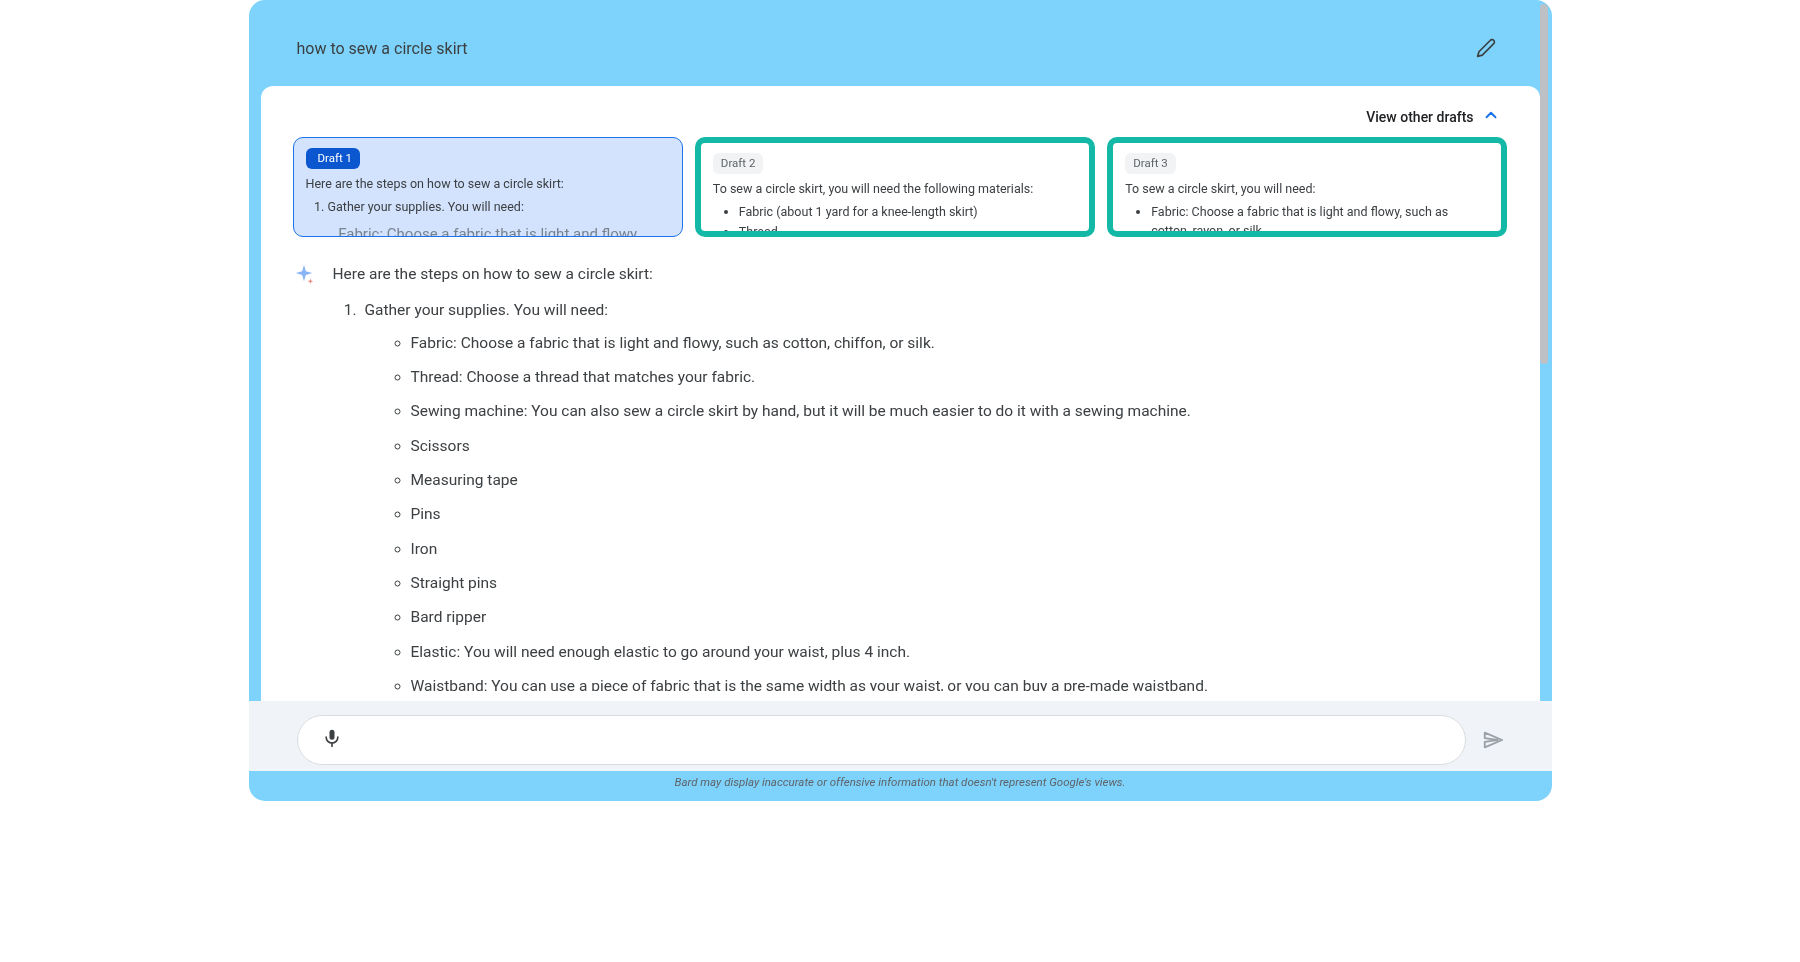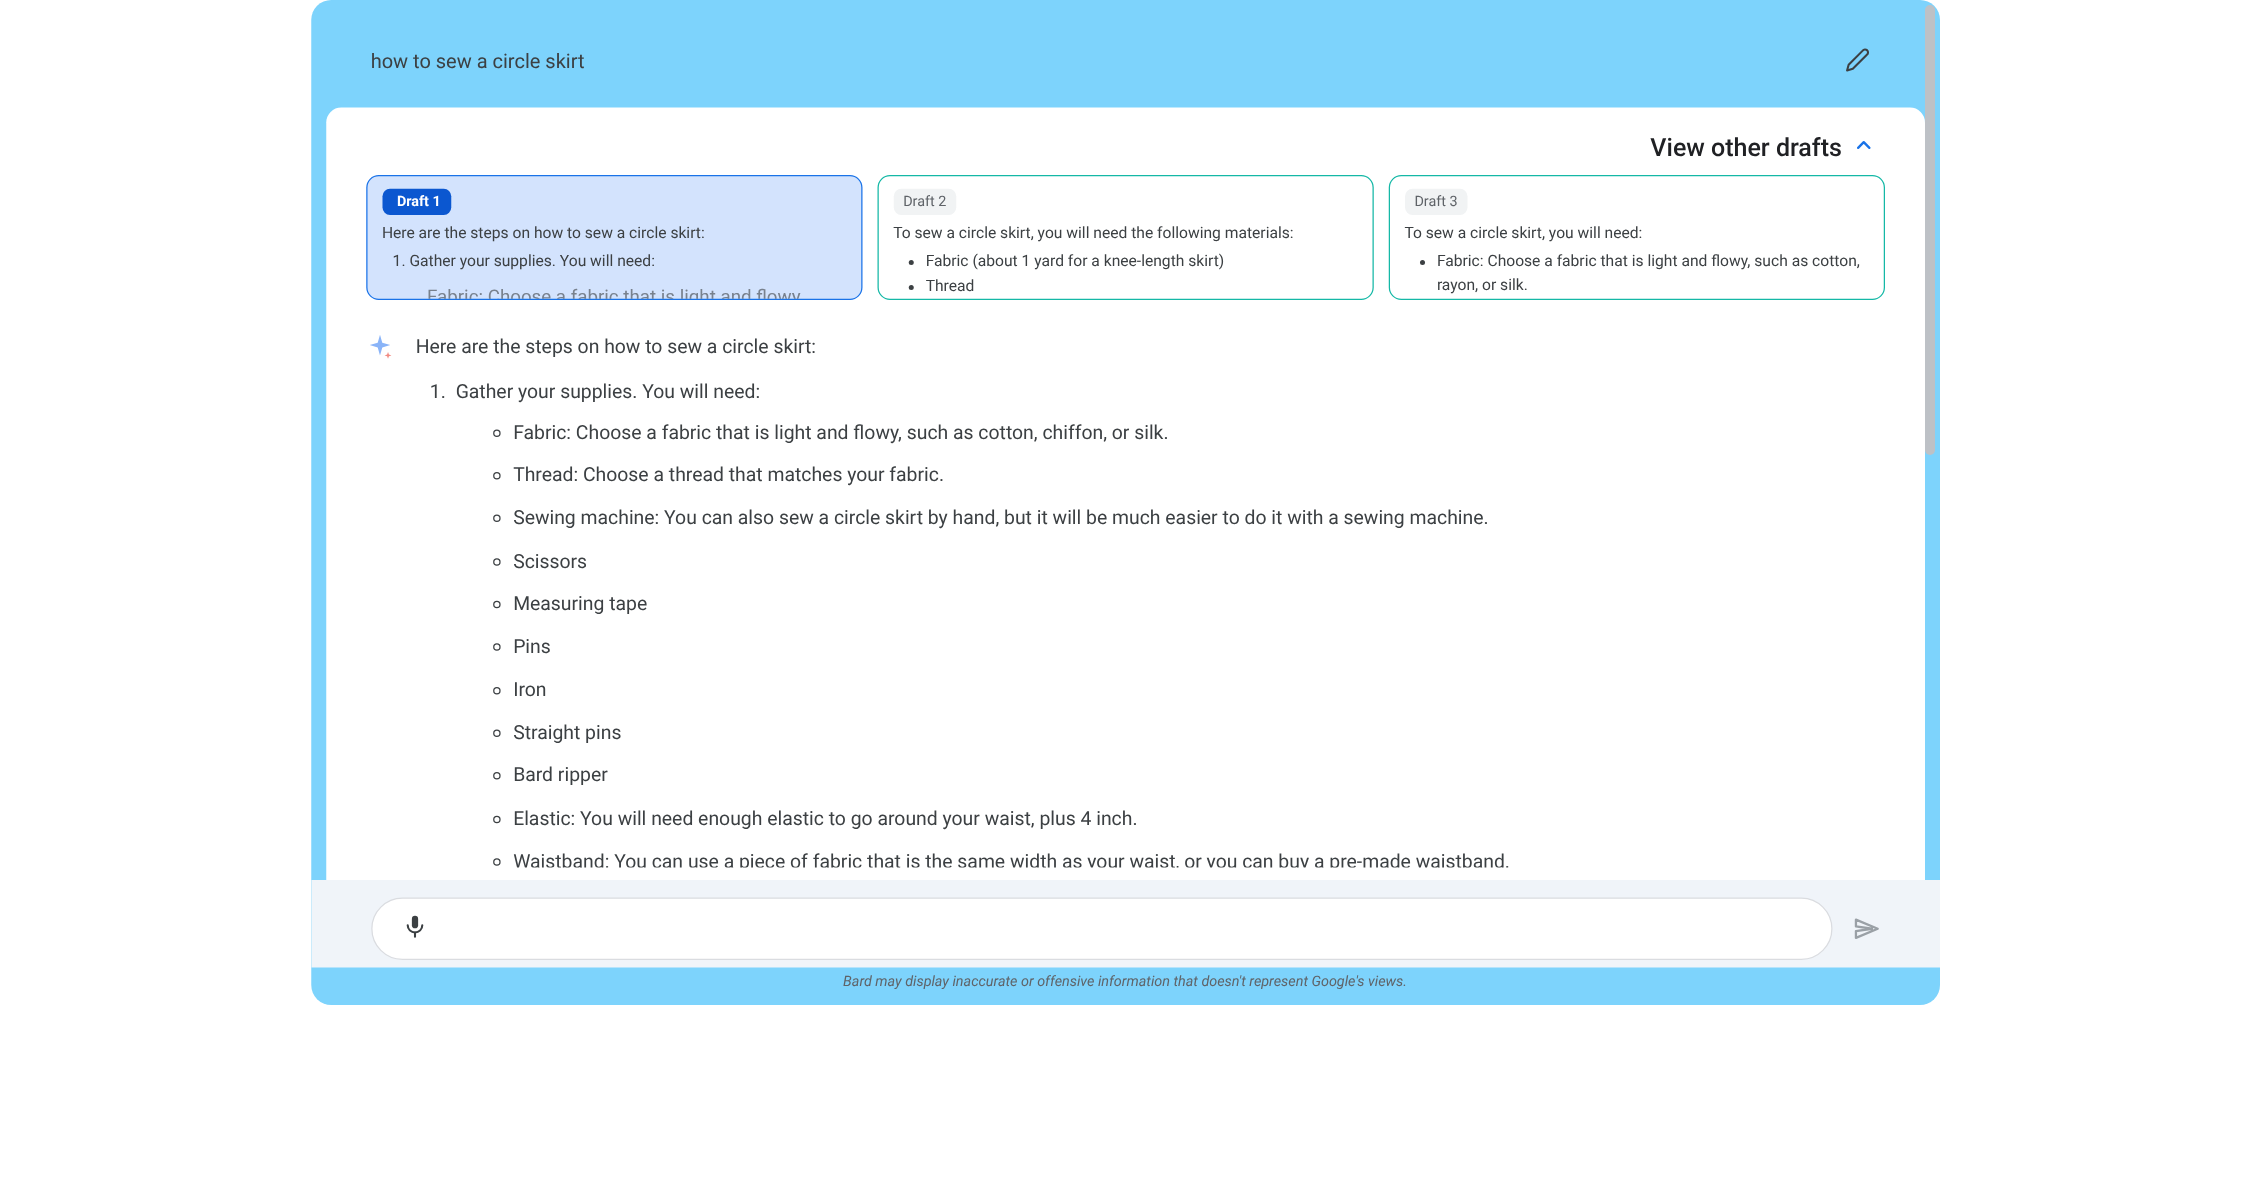--- a/index.html
+++ b/index.html
@@ -50,35 +50,35 @@
       padding: 16px 32px 0 32px;
       position: relative;
     }
     .drafts-toggle {
       display: flex;
       justify-content: flex-end;
       align-items: center;
       padding: 4px 8px 10px 8px;
       gap: 8px;
       color: #202124;
-      font-size: 20px;
+      font-size: 14px;
       font-weight: 500;
       cursor: pointer;
     }
     .chevron-up {
       color: #1a73e8;
     }
     .drafts-row {
       display: flex;
       gap: 12px;
       padding: 0 0 18px 0;
     }
     .draft-card {
       flex: 1;
-      border: 1px solid #14b8a6;
+      border: 6px solid #14b8a6;
       border-radius: 10px;
       padding: 10px 12px 8px 12px;
       height: 100px;
       overflow: hidden;
       position: relative;
       cursor: pointer;
       font-size: 12.5px;
       color: #3c4043;
       line-height: 1.5;
     }
@@ -91,21 +91,21 @@
       font-size: 11.5px;
       color: #5f6368;
       background: #f1f3f4;
       border-radius: 6px;
       padding: 2px 8px;
       margin-bottom: 6px;
     }
     .draft-card.active .draft-badge {
       background: #0b57d0;
       color: #fff;
-      font-weight: 700;
+      font-weight: 400;
       padding-left: 12px;
     }
     .draft-preview-ol {
       list-style: decimal;
       padding-left: 22px;
       margin-top: 4px;
     }
     .draft-preview-ul {
       list-style: disc;
       padding-left: 26px;

